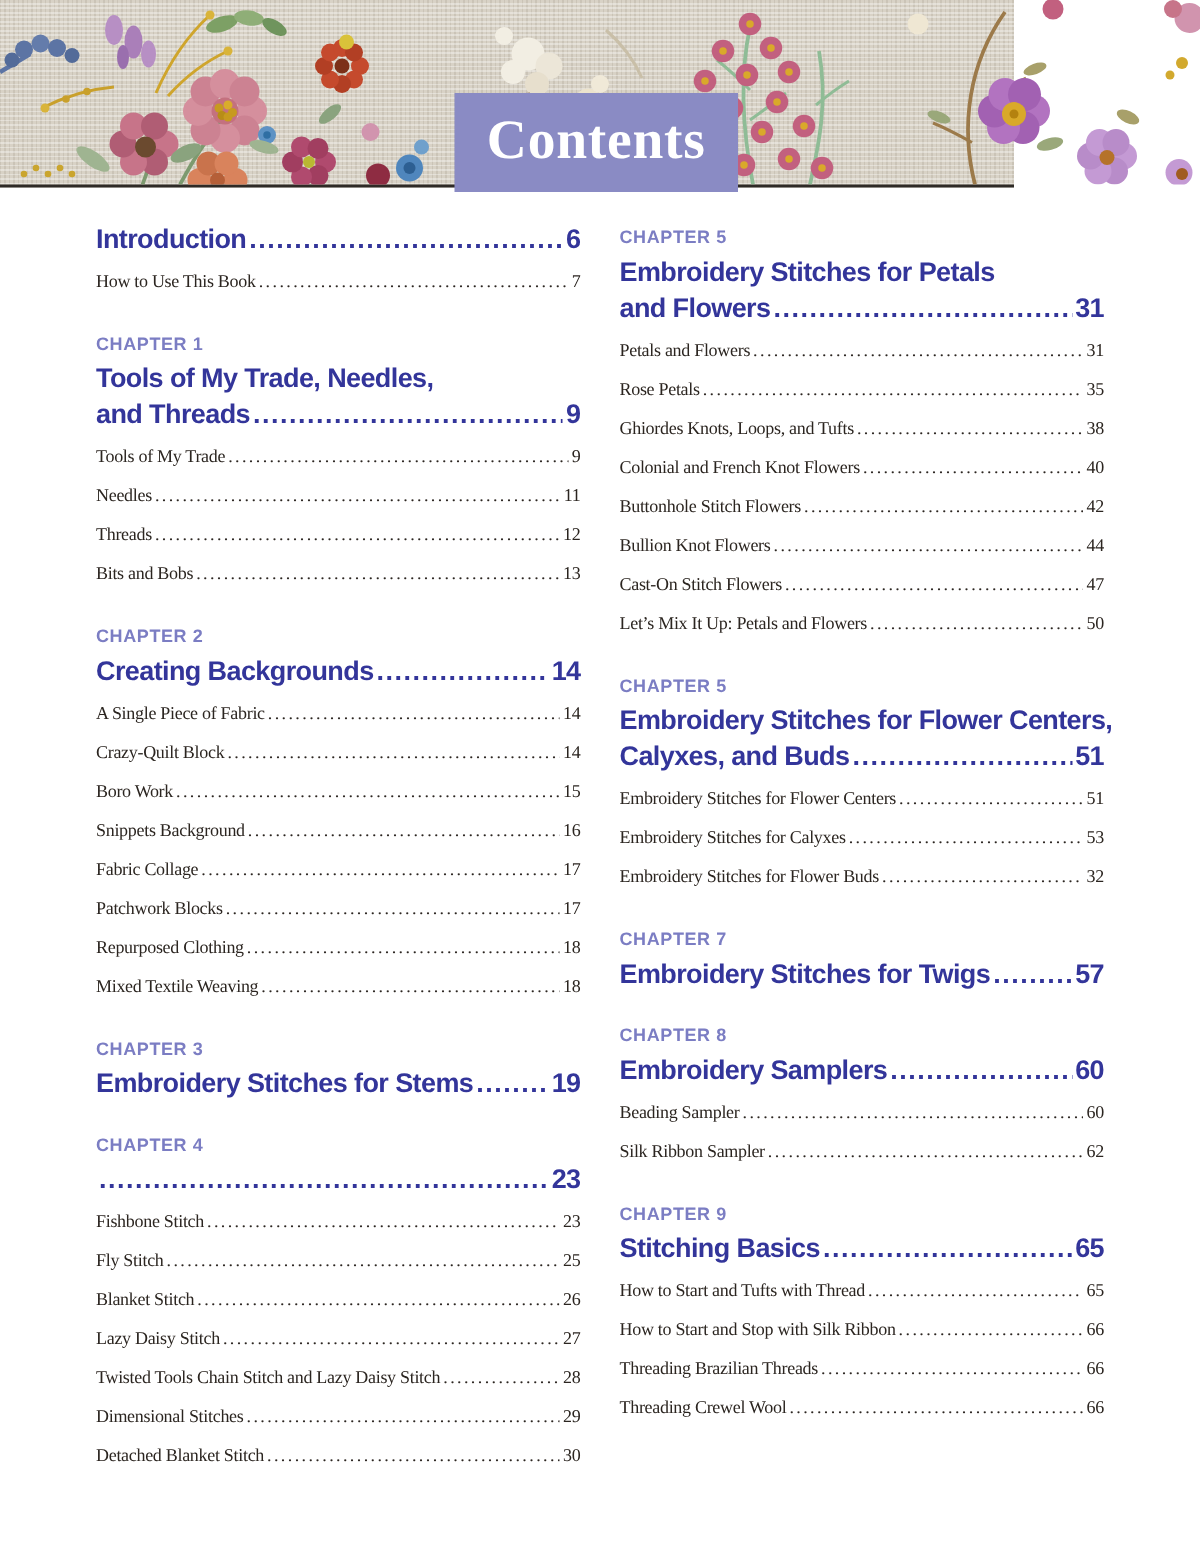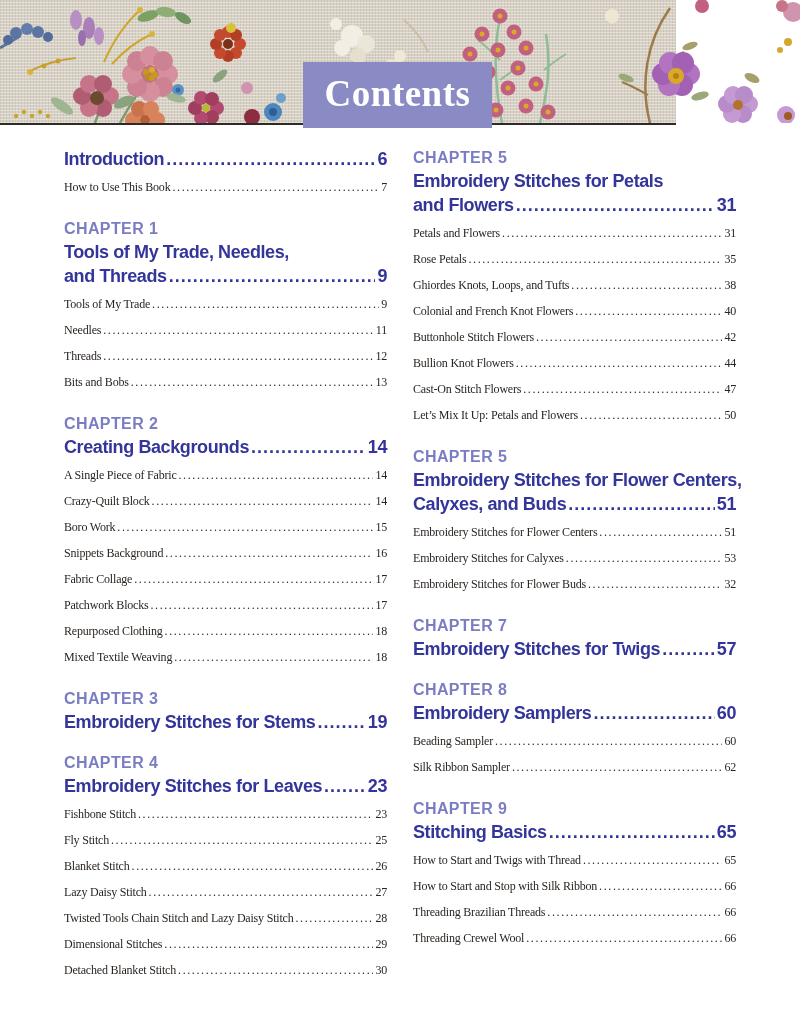--- a/index.html
+++ b/index.html
@@ -25,21 +25,21 @@
     font-family:"Liberation Serif","DejaVu Serif",serif;
     font-weight:700;font-size:37px;color:#ffffff;letter-spacing:.5px;
     line-height:1;padding-bottom:4px;
   }
   
   .content{display:flex;gap:26px;padding:22px 64px 0 64px;box-sizing:border-box;width:800px;}
   .col{flex:1 1 0;min-width:0;}
   .toc-section{margin-top:18px;}
   .toc-section:first-child{margin-top:0;}
   .chapter-label{
-    font-weight:700;font-size:16px;line-height:22px;color:#7b7dc3;letter-spacing:.4px;
+    font-weight:700;font-size:12px;line-height:22px;color:#7b7dc3;letter-spacing:.4px;
   }
   .title-line{
     font-weight:700;font-size:18px;line-height:24px;color:#33359a;
     letter-spacing:-.4px;white-space:nowrap;
   }
   .title-row{display:flex;align-items:flex-start;}
   .row-text{flex:0 0 auto;white-space:nowrap;}
   .leader{flex:1 1 0;min-width:0;overflow:hidden;white-space:nowrap;padding:0 2px;}
   .leader::before{content:"....................................................................................................................................";}
   .title-leader{letter-spacing:1px;}
@@ -331,21 +331,20 @@
           <div class="chapter-label">CHAPTER 3</div>
           <div class="title-line title-row">
             <span class="row-text">Embroidery Stitches for Stems</span>
             <span class="leader title-leader"></span>
             <span class="page-num">19</span>
           </div>
         </section>
         <section class="toc-section">
           <div class="chapter-label">CHAPTER 4</div>
           <div class="title-line title-row">
-            <span class="row-text">Embroidery Stitches for Leaves</span>
             <span class="leader title-leader"></span>
             <span class="page-num">23</span>
           </div>
           <div class="entries">
             <div class="entry">
               <span class="row-text">Fishbone Stitch</span>
               <span class="leader entry-leader"></span>
               <span class="page-num">23</span>
             </div>
             <div class="entry">
@@ -489,21 +488,21 @@
         </section>
         <section class="toc-section">
           <div class="chapter-label">CHAPTER 9</div>
           <div class="title-line title-row">
             <span class="row-text">Stitching Basics</span>
             <span class="leader title-leader"></span>
             <span class="page-num">65</span>
           </div>
           <div class="entries">
             <div class="entry">
-              <span class="row-text">How to Start and Twigs with Thread</span>
+              <span class="row-text">How to Start and Tufts with Thread</span>
               <span class="leader entry-leader"></span>
               <span class="page-num">65</span>
             </div>
             <div class="entry">
               <span class="row-text">How to Start and Stop with Silk Ribbon</span>
               <span class="leader entry-leader"></span>
               <span class="page-num">66</span>
             </div>
             <div class="entry">
               <span class="row-text">Threading Brazilian Threads</span>

